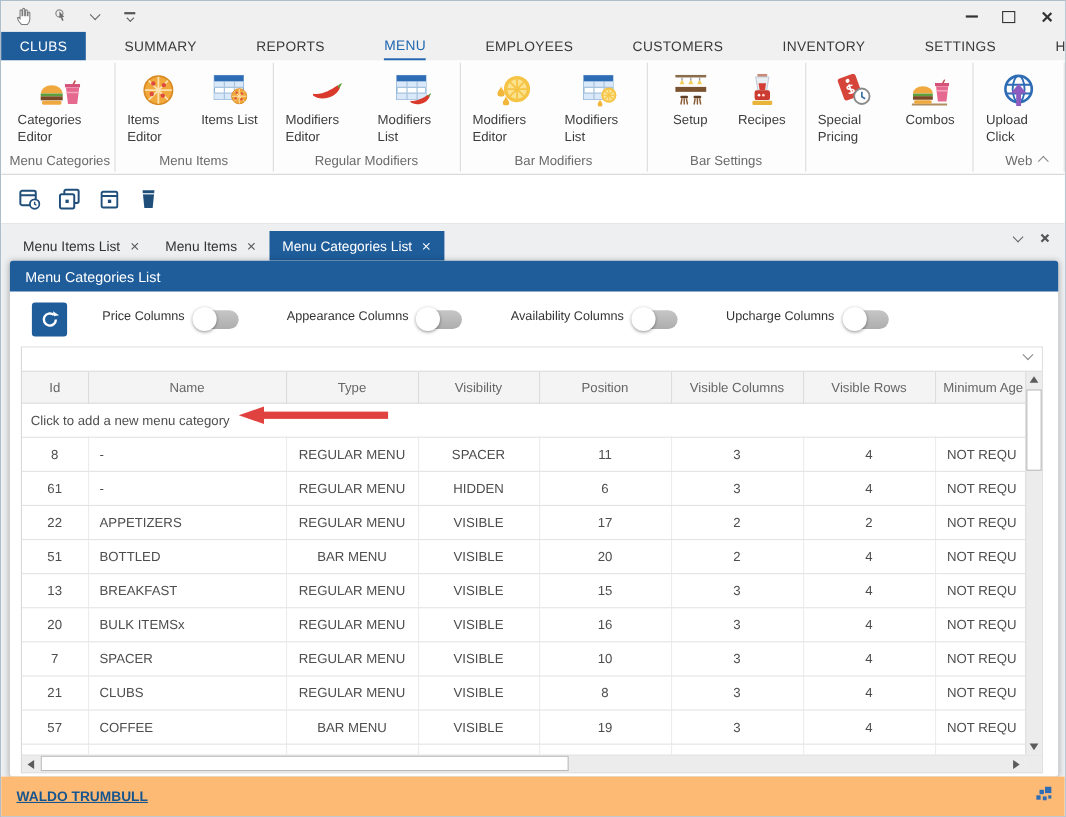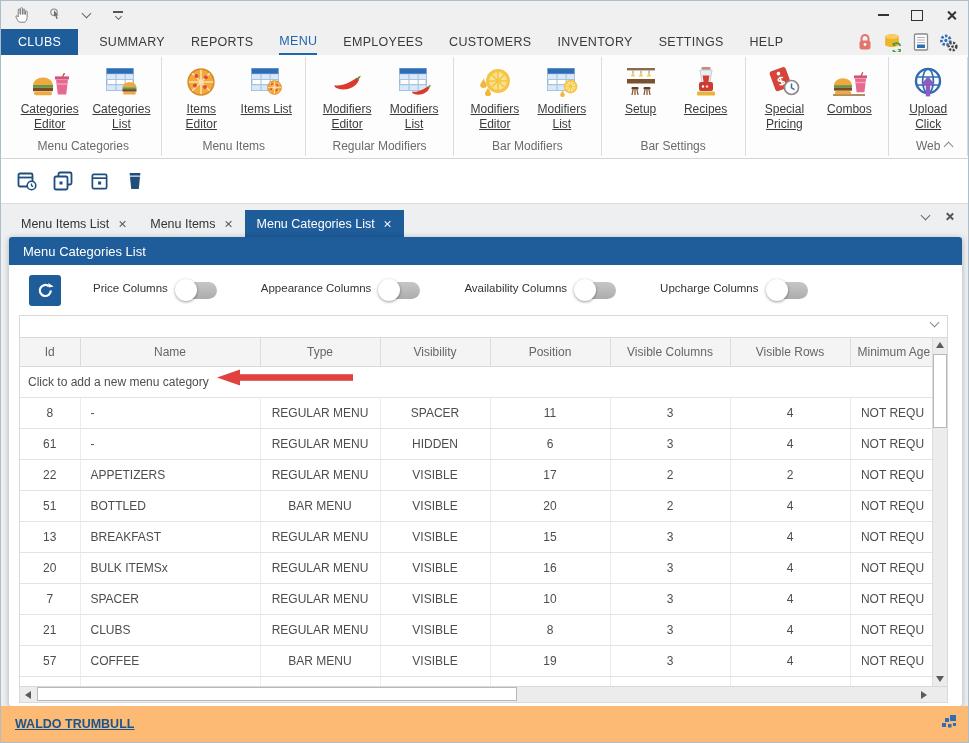--- a/index.html
+++ b/index.html
@@ -19,33 +19,33 @@
   .winbtns{margin-left:auto;display:flex;height:100%;}
   .winbtn{width:34px;height:100%;display:flex;align-items:center;justify-content:center;}
   .ic-min{width:11px;height:1.6px;background:#333;display:block;}
   .ic-max{width:10px;height:9px;border:1.4px solid #333;display:block;}
   .x-ic{position:relative;width:11px;height:11px;display:inline-block;}
   .x-ic::before,.x-ic::after{content:"";position:absolute;left:5px;top:0;width:1.5px;height:11px;background:#333;}
   .x-ic::before{transform:rotate(45deg);} .x-ic::after{transform:rotate(-45deg);}
 
   
   .menubar{height:26px;background:#f0f0f0;display:flex;align-items:center;font-size:12.5px;color:#3a3a3a;position:relative;}
-  .mtab{margin:0 13px;height:100%;display:flex;align-items:center;letter-spacing:.3px;cursor:default;}
+  .mtab{margin:0 27px;height:100%;display:flex;align-items:center;letter-spacing:.3px;cursor:default;}
   .mtab.start{margin:0 8px 0 0;background:#1e5c9a;color:#fff;padding:0 17px;}
   .mtab.active{color:#2166b0;border-bottom:2px solid #2166b0;box-sizing:border-box;}
   .menu-icons{margin-left:auto;display:flex;align-items:center;gap:9px;padding-right:10px;}
   .menu-icons .mi{width:19px;height:19px;display:flex;align-items:center;justify-content:center;}
 
   
   .ribbon{height:104px;background:#fdfdfd;border-bottom:1px solid #d6d6d6;display:flex;align-items:stretch;padding-left:4px;position:relative;box-sizing:border-box;}
   .rgroup{display:flex;flex-direction:column;}
   .rbtns{flex:1;display:flex;align-items:flex-start;padding:5px 8px 0;gap:3px;}
   .rbtn{display:flex;flex-direction:column;align-items:center;min-width:56px;max-width:86px;padding:2px 3px;border-radius:3px;}
   .ricon{height:40px;display:flex;align-items:center;justify-content:center;}
-  .rlabel{font-size:12px;color:#3c3c3c;text-align:center;line-height:1.22;text-decoration:underline;}
+  .rlabel{font-size:12px;color:#3c3c3c;line-height:1.22;}
   .rcaption{height:19px;font-size:12px;color:#6a6a6a;text-align:center;}
   .rsep{width:1px;background:#dcdcdc;margin:2px 0;}
   .ribbon-collapse{position:absolute;right:12px;bottom:7px;width:16px;height:12px;display:flex;align-items:center;justify-content:center;}
   .ribbon-collapse .chev{border-color:#888;}
 
   
   .toolbar2{height:45px;background:#fff;border-bottom:1px solid #dcdcdc;display:flex;align-items:center;gap:12px;padding-left:14px;box-sizing:border-box;}
   .toolbar2 .tbtn{width:24px;height:24px;display:flex;align-items:center;justify-content:center;}
 
   
@@ -324,29 +324,20 @@
       <div class="rbtns">
         <div class="rbtn">
           <span class="ricon">
             <svg width="38" height="32" viewBox="0 0 38 32">
                 <use href="#i-burger" x="0" y="10" width="24" height="20"></use>
                 <use href="#i-cup" x="24" y="7" width="14" height="22"></use>
               </svg>
           </span>
           <span class="rlabel">Categories Editor</span>
         </div>
-        <div class="rbtn">
-          <span class="ricon">
-            <svg width="34" height="32" viewBox="0 0 34 32">
-                <use href="#i-table" x="2" y="2" width="28" height="23"></use>
-                <use href="#i-burger" x="17" y="15" width="17" height="14"></use>
-              </svg>
-          </span>
-          <span class="rlabel">Categories List</span>
-        </div>
       </div>
       <div class="rcaption">Menu Categories</div>
     </div>
     <div class="rsep"></div>
 
     <div class="rgroup">
       <div class="rbtns">
         <div class="rbtn">
           <span class="ricon">
             <svg width="32" height="32" viewBox="0 0 32 32">

